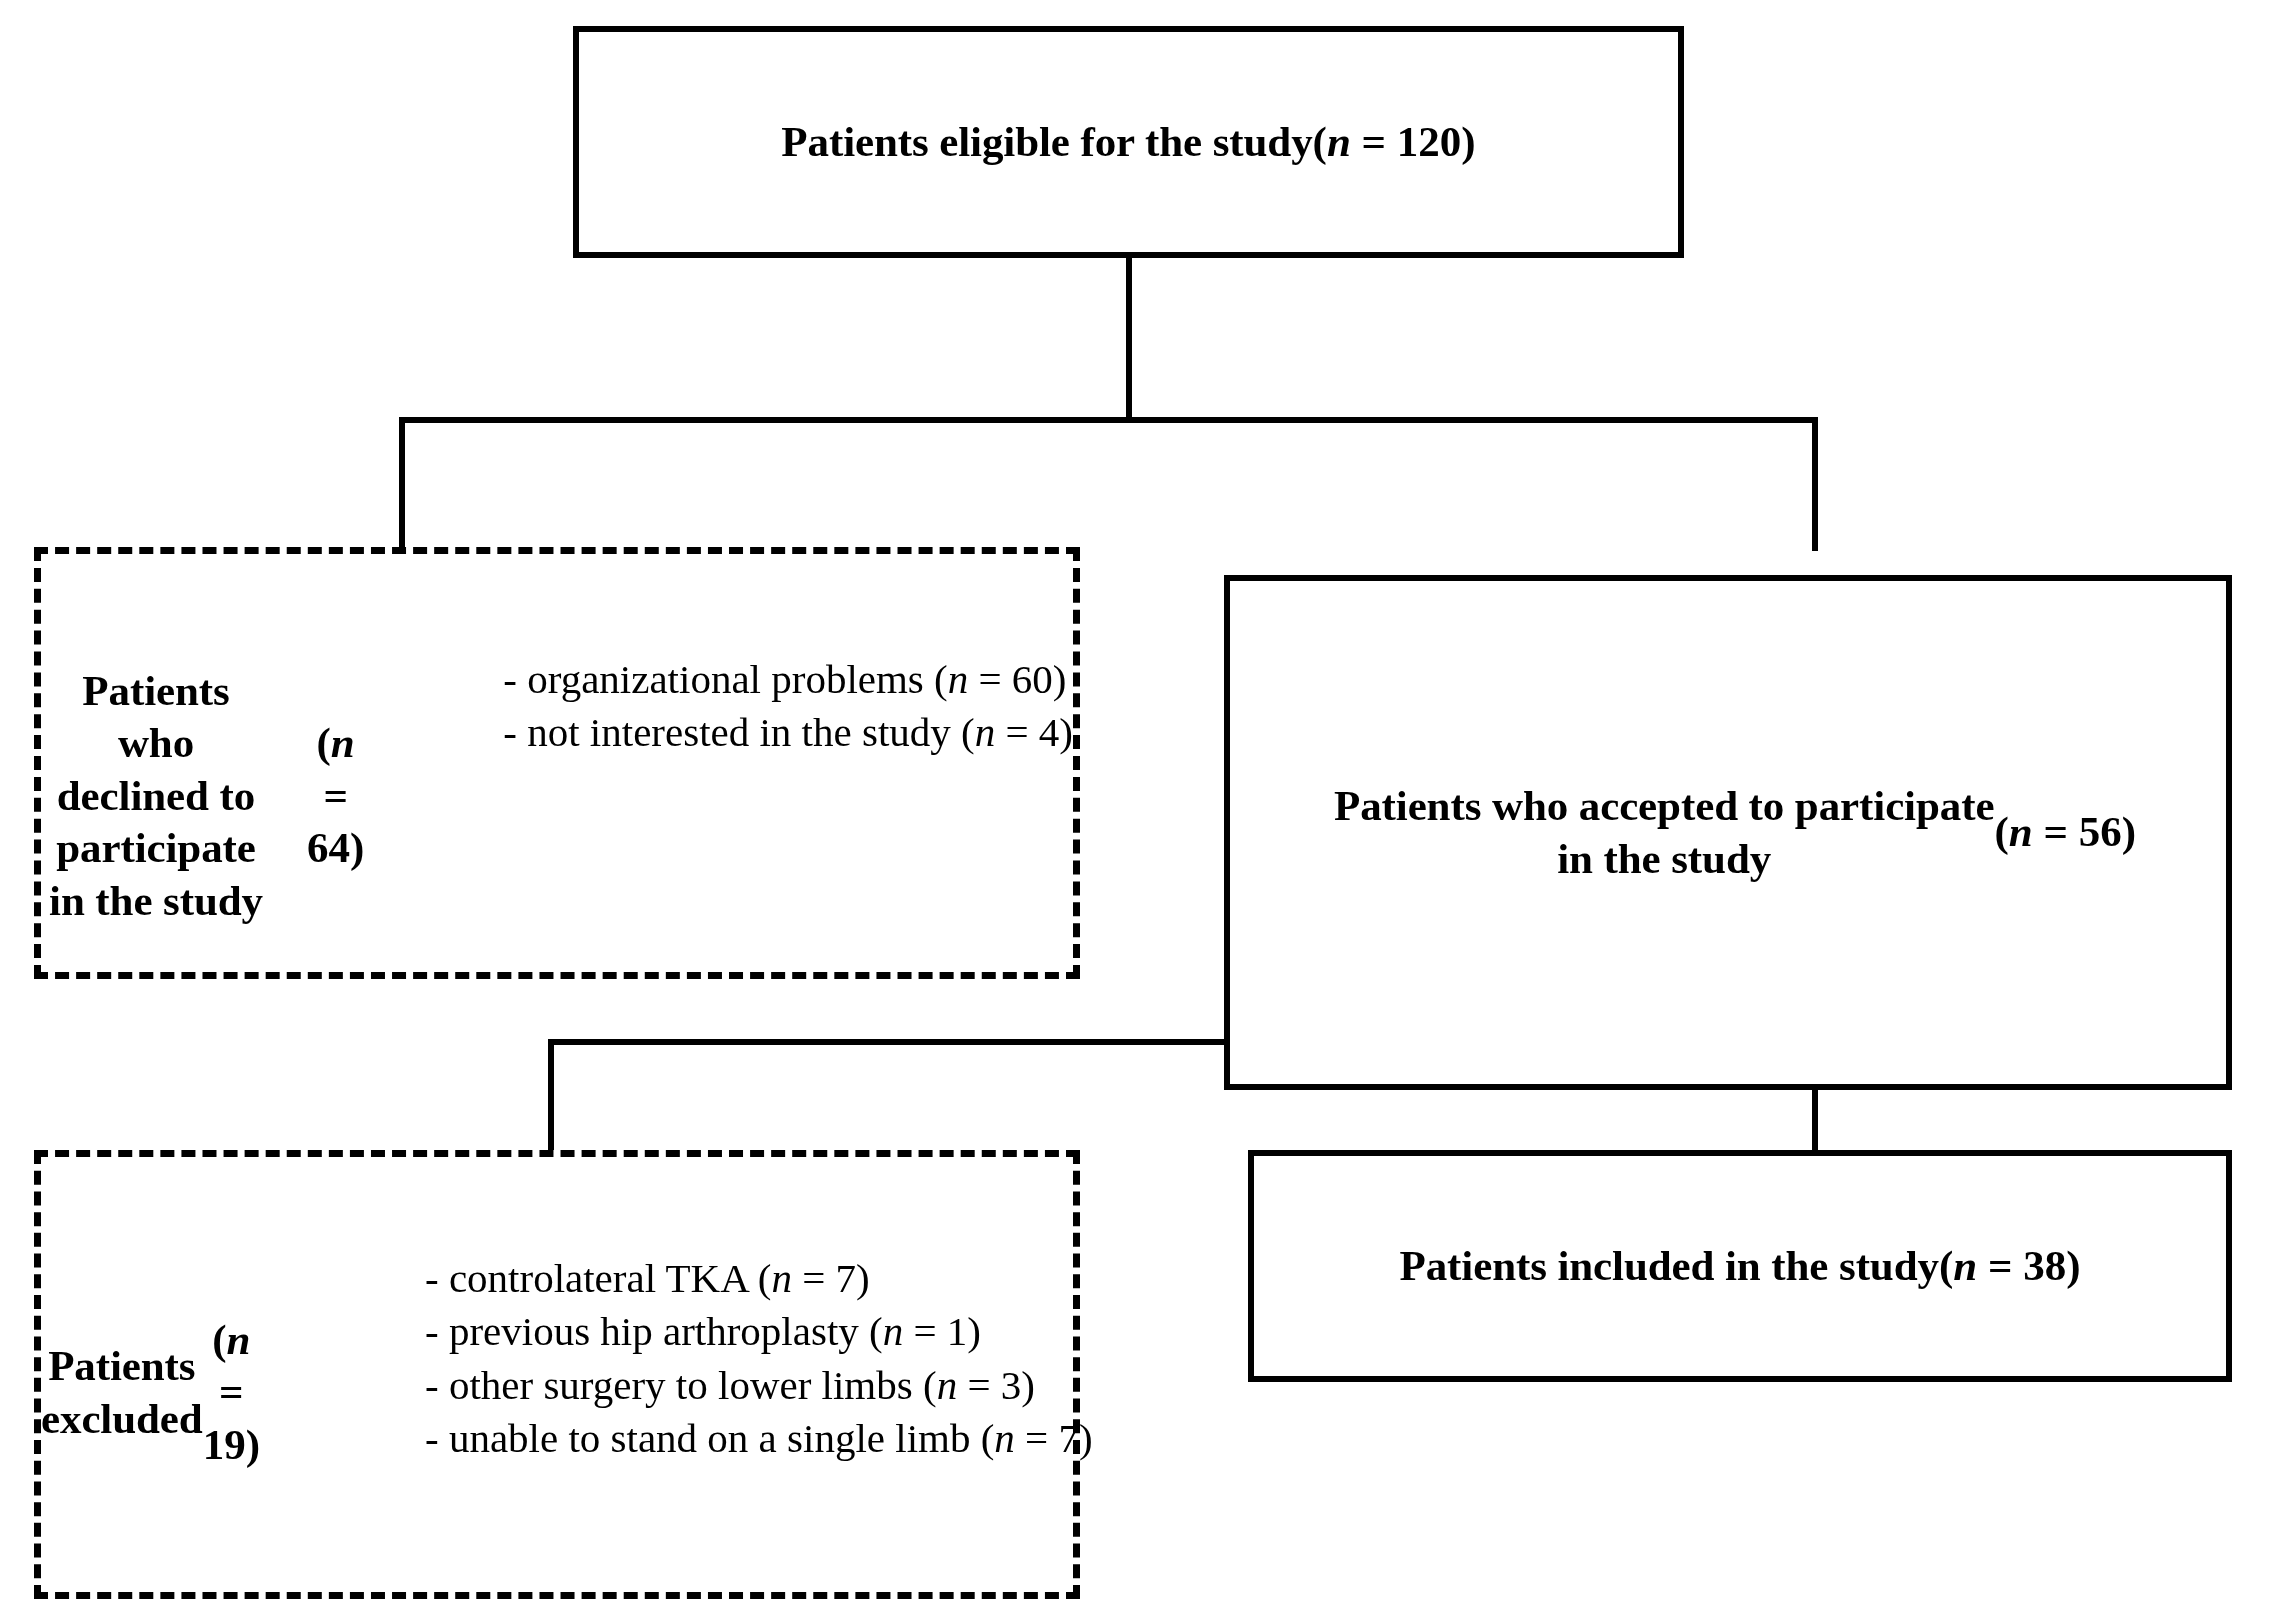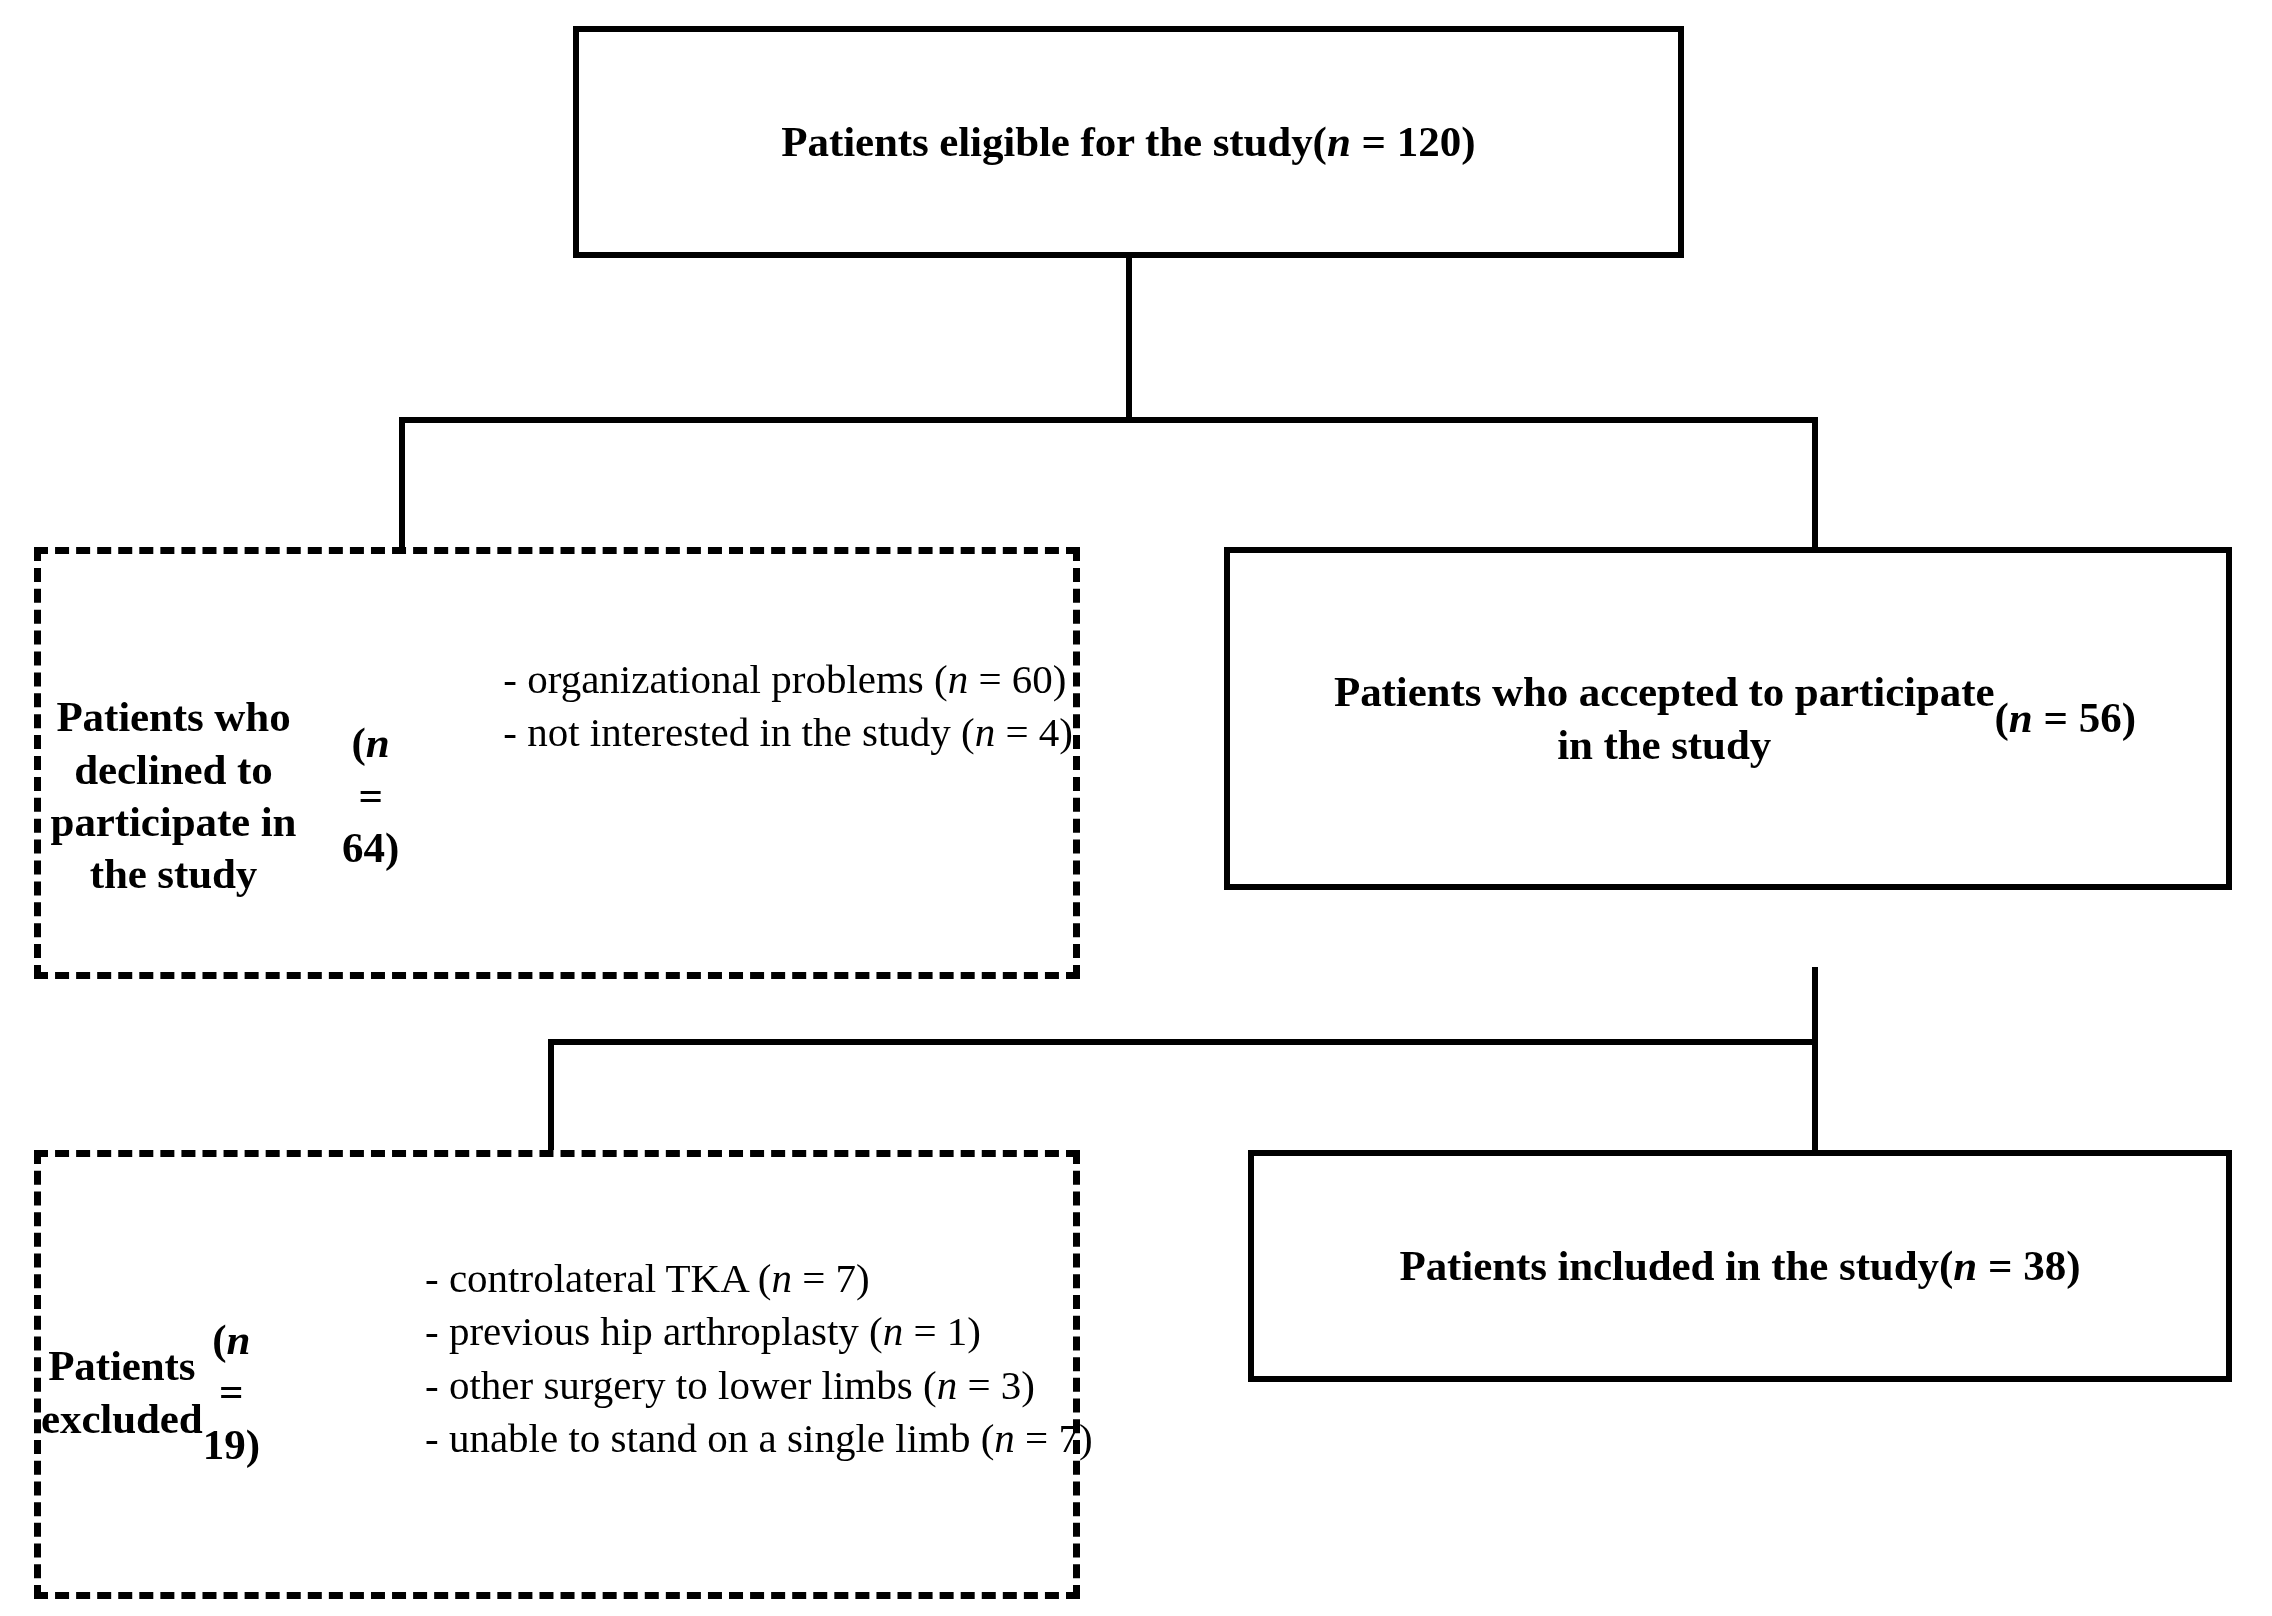--- a/index.html
+++ b/index.html
@@ -98,28 +98,28 @@
 
   <div class="node solid" style="left:573px; top:26px; width:1111px; height:232px;">
     <div class="node-title">Patients eligible for the study</div>
     <div class="node-count">(<span class="ital">n</span> = <span>120</span>)</div>
   </div>
 
   <div class="node dashed" style="left:34px; top:547px; width:1046px; height:432px; justify-content:flex-start; padding-top:66px;gap:36px;">
     <div class="node-title">Patients who declined to participate in the study</div>
     <div class="node-count">(<span class="ital">n</span> = <span>64</span>)</div>
 
-    <div class="bullet-list" style="margin-left:68px;">
+    <div class="bullet-list" style="margin-left:103px;">
       <div class="bullet"><span>- organizational problems (</span><span class="ital">n</span><span> = </span><span>60</span><span>)</span></div>
 
       <div class="bullet"><span>- not interested in the study (</span><span class="ital">n</span><span> = </span><span>4</span><span>)</span></div>
     </div>
   </div>
 
-  <div class="node solid" style="left:1224px; top:547px; width:1008px; height:343px;padding-left:14px;">
+  <div class="node solid" style="left:1224px; top:575px; width:1008px; height:515px;padding-left:14px;">
     <div class="node-title">Patients who accepted to participate
 in the study</div>
     <div class="node-count">(<span class="ital">n</span> = <span>56</span>)</div>
   </div>
 
   <div class="node dashed" style="left:34px; top:1150px; width:1046px; height:449px; justify-content:space-between; padding-top:36px;">
     <div class="node-title">Patients excluded</div>
     <div class="node-count">(<span class="ital">n</span> = <span>19</span>)</div>
 
     <div class="bullet-list" style="margin-left:165px; margin-top:59px;">

